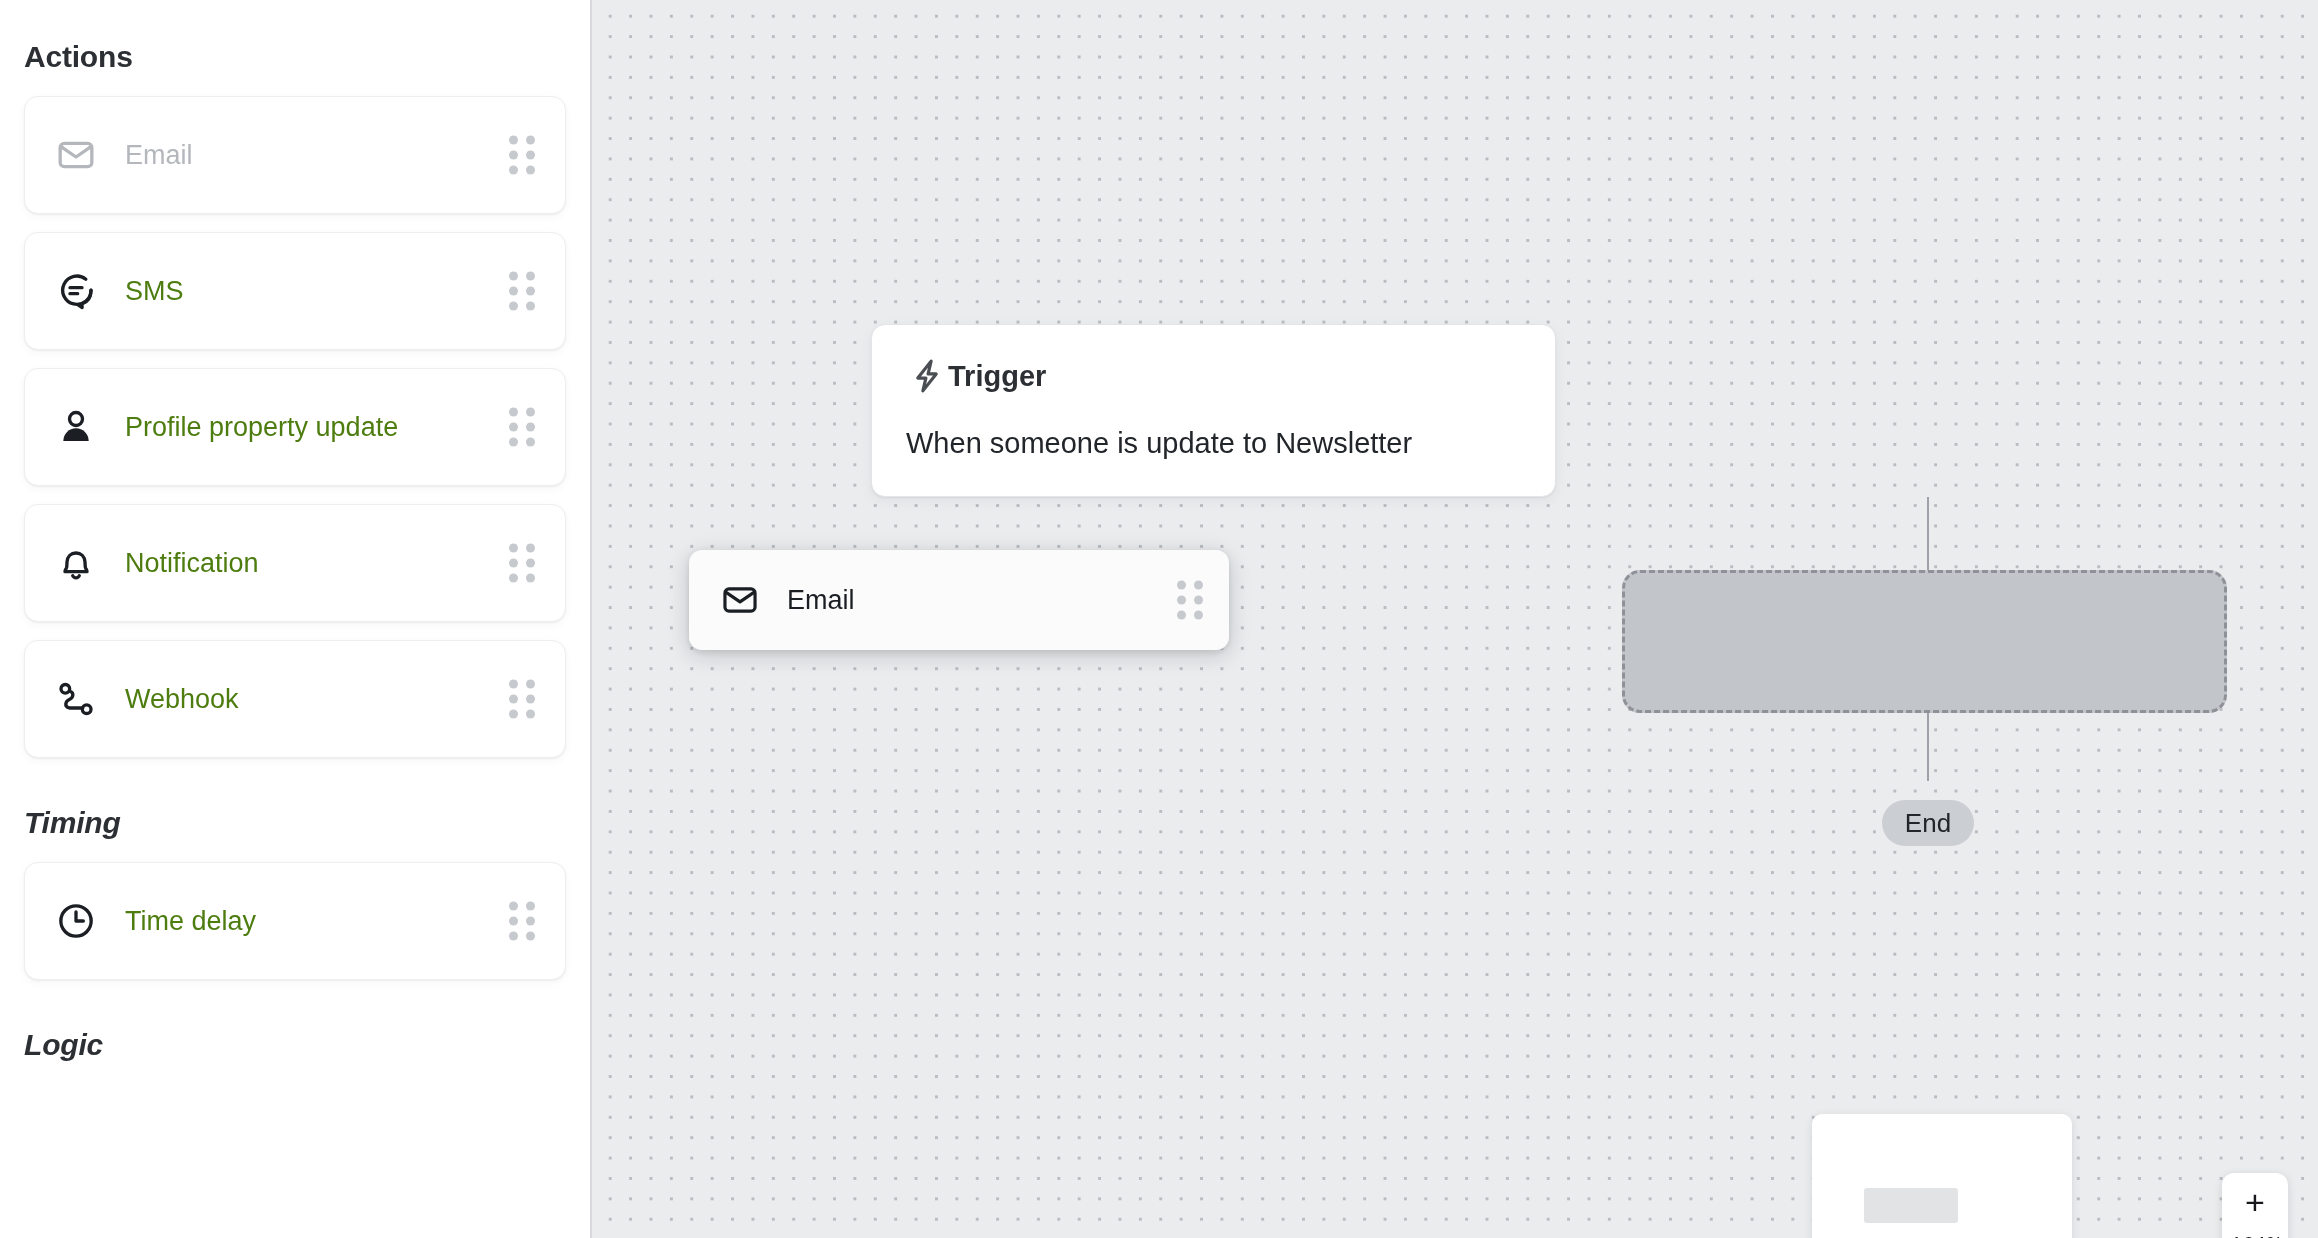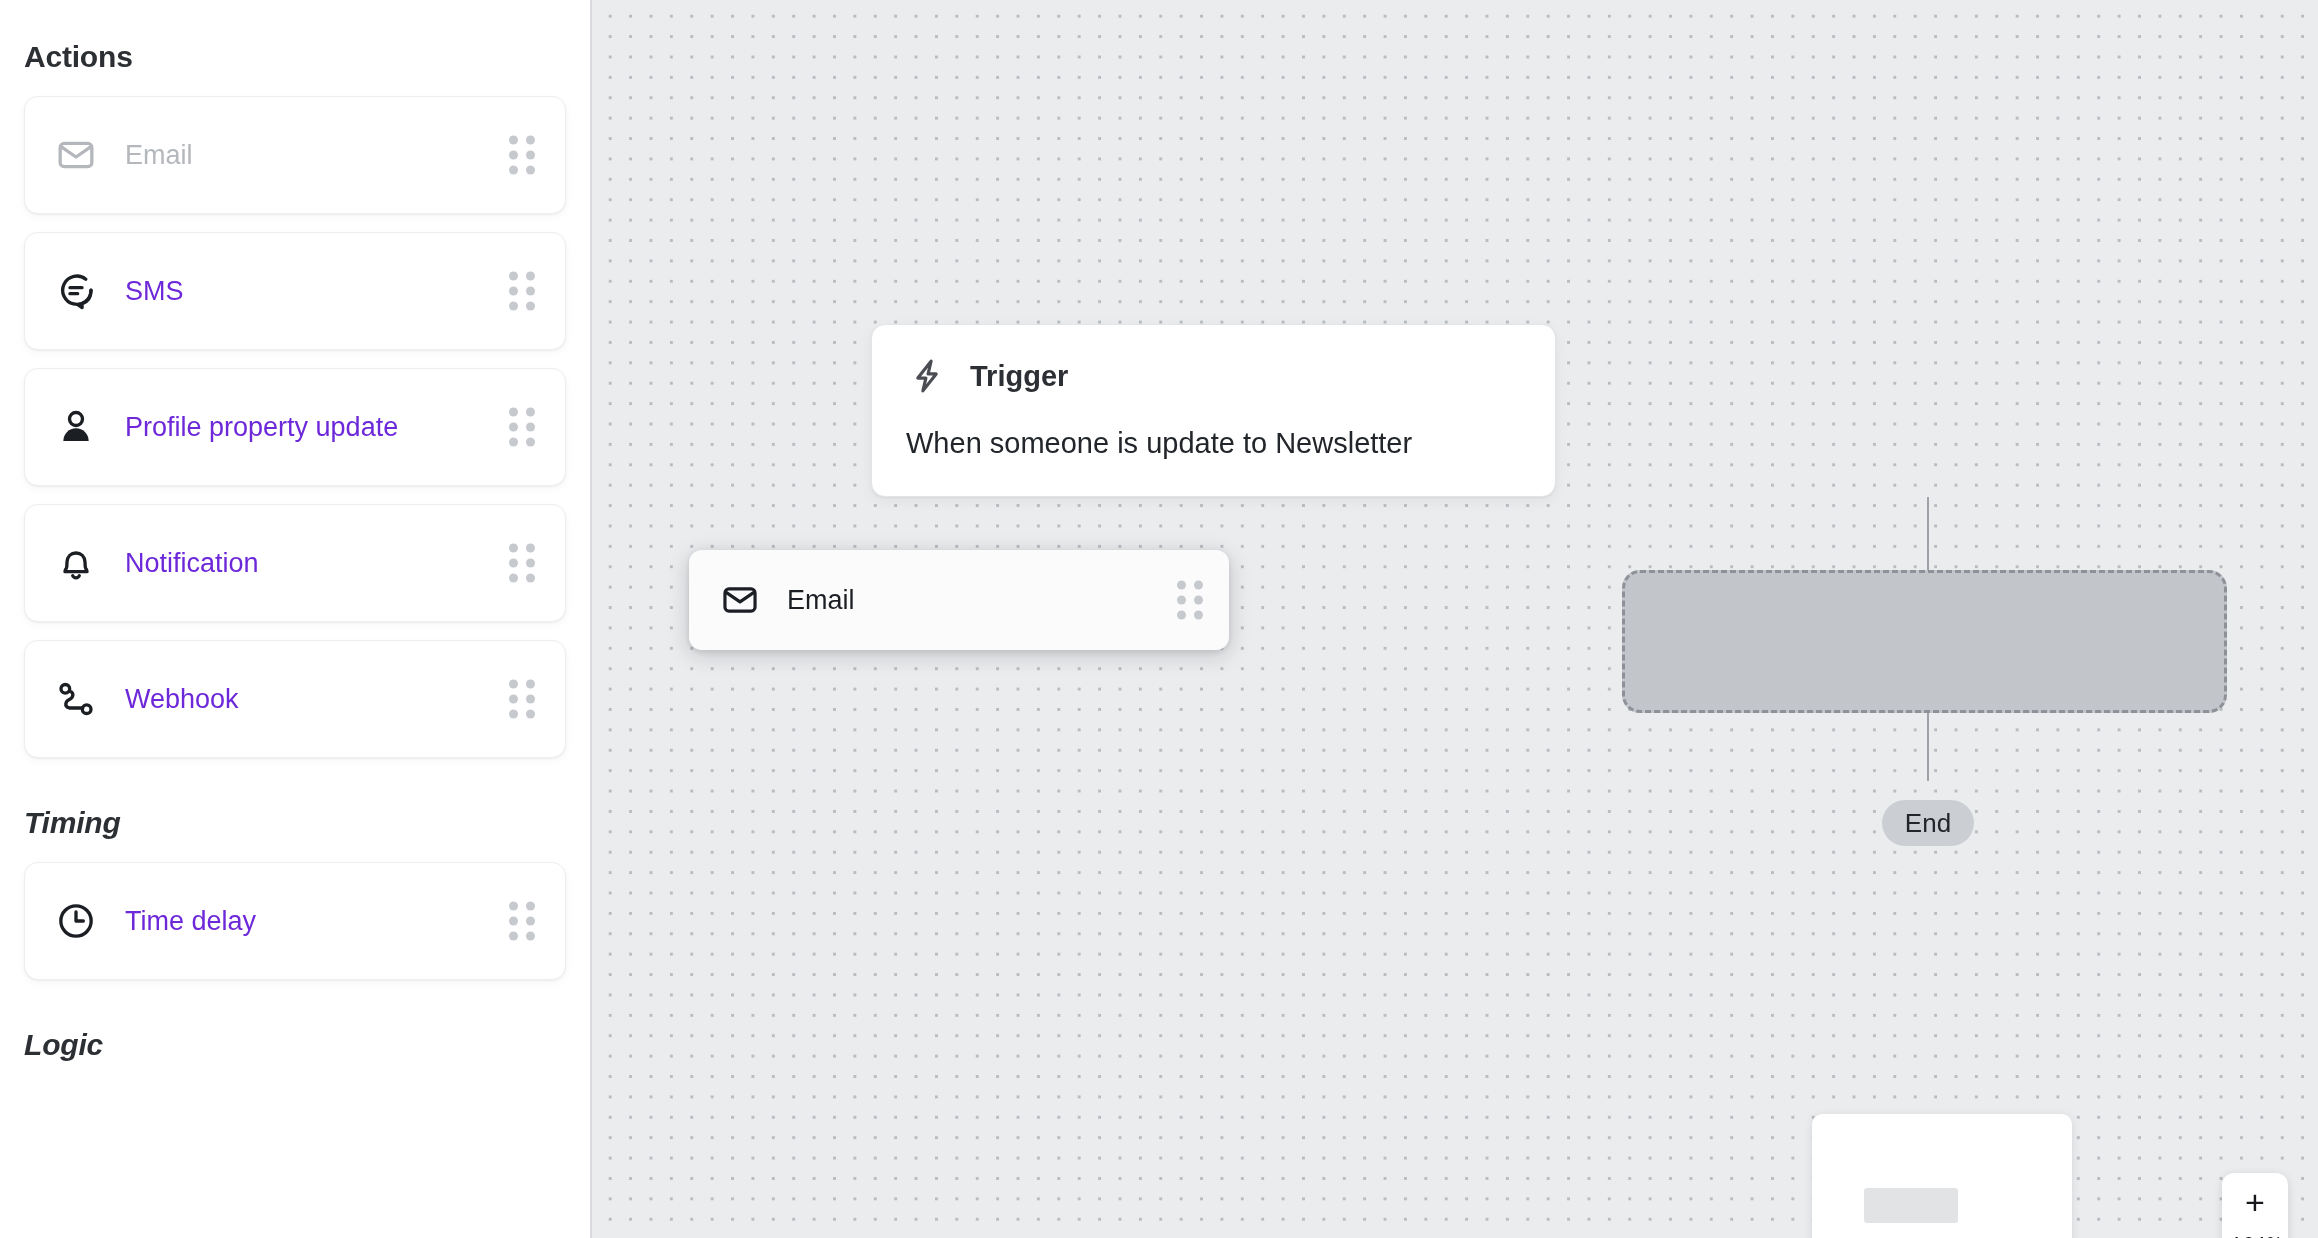--- a/index.html
+++ b/index.html
@@ -44,21 +44,21 @@
     cursor: grab;
   }
   .palette-card.dimmed { }
   .palette-card.dimmed .card-label { color: #b4b7bc; }
   .palette-card.dimmed .icon svg { stroke: #b4b7bc; }
 
   .icon { width: 42px; height: 42px; display: flex; align-items: center; justify-content: center; flex: 0 0 42px; }
   .icon svg { display: block; }
   .card-label {
     font-size: 27px;
-    color: #6d28d9;
+    color: #4d7c0f;
     margin-left: 28px;
     white-space: nowrap;
   }
   .grip {
     position: absolute;
     right: 30px;
     top: 50%;
     transform: translateY(-50%);
     display: grid;
     grid-template-columns: 9px 9px;
@@ -85,21 +85,21 @@
     background: #ffffff;
     border: 1.5px solid #e3e5e8;
     border-radius: 14px;
     box-shadow: 0 1px 2px rgba(16,20,28,0.06), 0 4px 14px rgba(16,20,28,0.05);
   }
   #trigger-node {
     left: 279px; top: 324px;
     width: 685px; height: 173px;
     padding: 30px 34px;
   }
-  .node-head { display: flex; align-items: center; gap: 22px; }
+  .node-head { display: flex; align-items: center; }
   .node-title { font-size: 29px; font-weight: bold; color: #2c2f33; }
   .node-sub { font-size: 29px; color: #22252a; margin-top: 30px; }
 
   .connector {
     position: absolute;
     width: 2px;
     background: #9ea2a8;
   }
   #conn-1 { left: 1335px; top: 497px; height: 74px; }
   #conn-2 { left: 1335px; top: 713px; height: 68px; }

